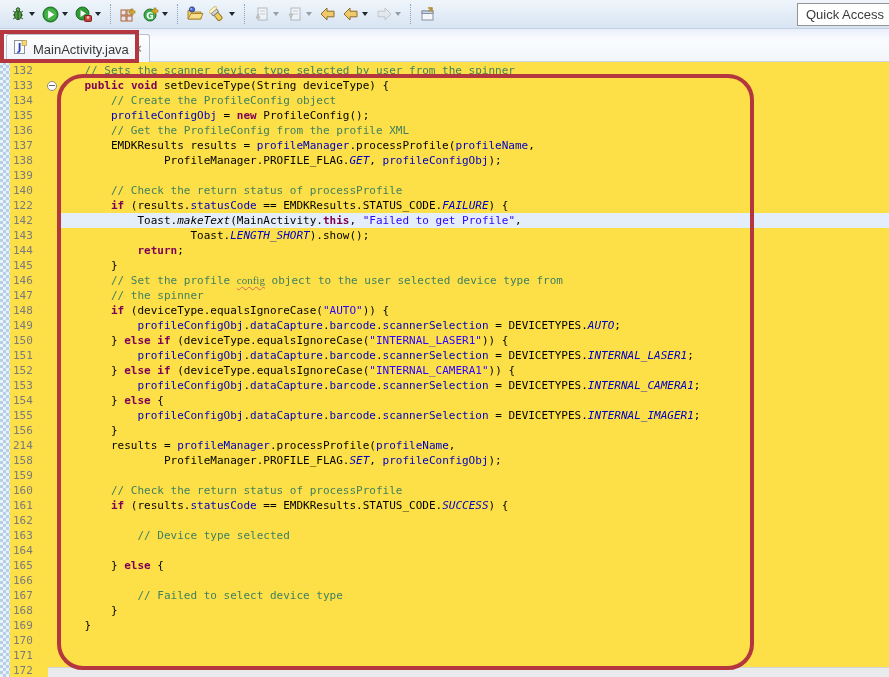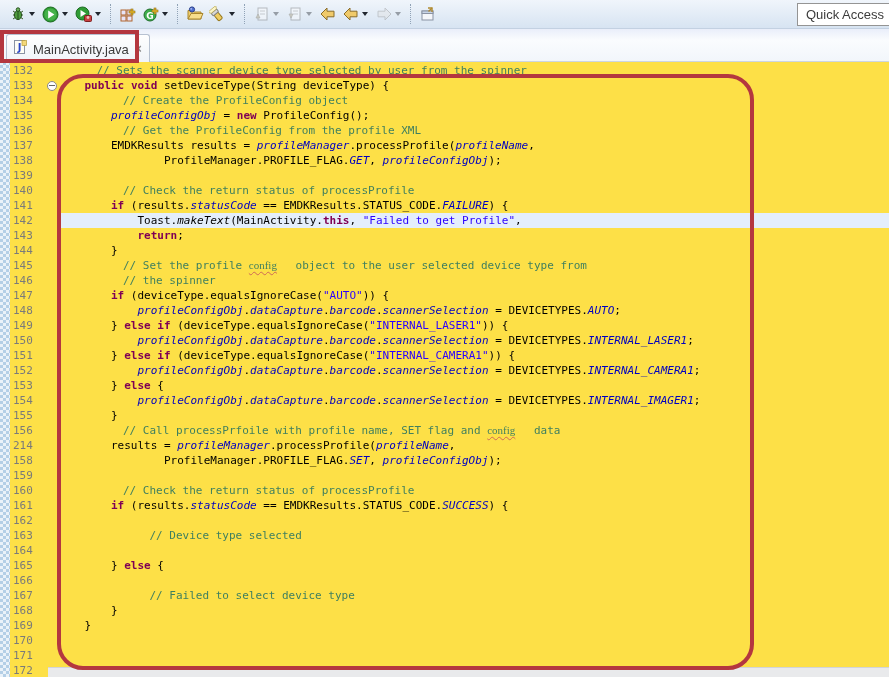--- a/index.html
+++ b/index.html
@@ -67,24 +67,24 @@
   .fold-marker::after{
     content:"";position:absolute;left:1px;top:3px;width:6px;height:1px;background:#666;
   }
   .code-pane{
     flex:1;padding-top:1px;position:relative;
     font:11px/15px "DejaVu Sans Mono",monospace;color:#000;
   }
   .row{height:15px;white-space:pre;}
   .row.hl{background:var(--highlight,#e4eefb);}
   .tok-p{color:#000;}
-  .tok-c{color:var(--comment,#3F7F5F);margin-left:12px;}
+  .tok-c{color:var(--comment,#3F7F5F);}
   .tok-k{color:var(--keyword,#7F0055);font-weight:bold;}
   .tok-s{color:var(--string,#2A00FF);}
-  .tok-f{color:var(--field,#0000C0);font-style:italic;}
+  .tok-f{color:var(--field,#0000C0);}
   .tok-sf{color:var(--field,#0000C0);font-style:italic;}
   .tok-sm{color:#000;font-style:italic;text-align:right;}
   .tok-cw{
     color:var(--comment,#3F7F5F);
     text-decoration:underline;text-decoration-style:wavy;
     text-decoration-color:#cf6a55;text-decoration-thickness:1px;text-underline-offset:2px;font-family:Liberation Serif, serif;
   }
   
   .ann-tab{
     position:absolute;left:0;top:30px;width:139px;height:33px;box-sizing:border-box;
@@ -254,21 +254,21 @@
   <div class="gutter">
       <div class="ln">132</div>
       <div class="ln">133</div>
       <div class="ln">134</div>
       <div class="ln">135</div>
       <div class="ln">136</div>
       <div class="ln">137</div>
       <div class="ln">138</div>
       <div class="ln">139</div>
       <div class="ln">140</div>
-      <div class="ln">141</div>
+      <div class="ln">122</div>
       <div class="ln">142</div>
       <div class="ln">143</div>
       <div class="ln">144</div>
       <div class="ln">145</div>
       <div class="ln">146</div>
       <div class="ln">147</div>
       <div class="ln">148</div>
       <div class="ln">149</div>
       <div class="ln">150</div>
       <div class="ln">151</div>
@@ -302,34 +302,34 @@
       <div class="row"><span class="tok-p">    </span><span class="tok-k">public</span><span class="tok-p"> </span><span class="tok-k">void</span><span class="tok-p"> setDeviceType(String deviceType) {</span></div>
       <div class="row"><span class="tok-p">        </span><span class="tok-c">// Create the ProfileConfig object</span></div>
       <div class="row"><span class="tok-p">        </span><span class="tok-f">profileConfigObj</span><span class="tok-p"> = </span><span class="tok-k">new</span><span class="tok-p"> ProfileConfig();</span></div>
       <div class="row"><span class="tok-p">        </span><span class="tok-c">// Get the ProfileConfig from the profile XML</span></div>
       <div class="row"><span class="tok-p">        </span><span class="tok-p">EMDKResults results = </span><span class="tok-f">profileManager</span><span class="tok-p">.processProfile(</span><span class="tok-f">profileName</span><span class="tok-p">,</span></div>
       <div class="row"><span class="tok-p">                </span><span class="tok-p">ProfileManager.PROFILE_FLAG.</span><span class="tok-sf">GET</span><span class="tok-p">, </span><span class="tok-f">profileConfigObj</span><span class="tok-p">);</span></div>
       <div class="row"></div>
       <div class="row"><span class="tok-p">        </span><span class="tok-c">// Check the return status of processProfile</span></div>
       <div class="row"><span class="tok-p">        </span><span class="tok-k">if</span><span class="tok-p"> (results.</span><span class="tok-f">statusCode</span><span class="tok-p"> == EMDKResults.STATUS_CODE.</span><span class="tok-sf">FAILURE</span><span class="tok-p">) {</span></div>
       <div class="row hl"><span class="tok-p">            </span><span class="tok-p">Toast.</span><span class="tok-sm">makeText</span><span class="tok-p">(MainActivity.</span><span class="tok-k">this</span><span class="tok-p">, </span><span class="tok-s">"Failed to get Profile"</span><span class="tok-p">,</span></div>
+      <div class="row"><span class="tok-p">                    </span><span class="tok-p">Toast.</span><span class="tok-sf">LENGTH_SHORT</span><span class="tok-p">).show();</span></div>
       <div class="row"><span class="tok-p">            </span><span class="tok-k">return</span><span class="tok-p">;</span></div>
       <div class="row"><span class="tok-p">        </span><span class="tok-p">}</span></div>
       <div class="row"><span class="tok-p">        </span><span class="tok-c">// Set the profile </span><span class="tok-cw">config</span><span class="tok-c"> object to the user selected device type from</span></div>
       <div class="row"><span class="tok-p">        </span><span class="tok-c">// the spinner</span></div>
       <div class="row"><span class="tok-p">        </span><span class="tok-k">if</span><span class="tok-p"> (deviceType.equalsIgnoreCase(</span><span class="tok-s">"AUTO"</span><span class="tok-p">)) {</span></div>
       <div class="row"><span class="tok-p">            </span><span class="tok-f">profileConfigObj</span><span class="tok-p">.</span><span class="tok-f">dataCapture</span><span class="tok-p">.</span><span class="tok-f">barcode</span><span class="tok-p">.</span><span class="tok-f">scannerSelection</span><span class="tok-p"> = DEVICETYPES.</span><span class="tok-sf">AUTO</span><span class="tok-p">;</span></div>
       <div class="row"><span class="tok-p">        </span><span class="tok-p">} </span><span class="tok-k">else</span><span class="tok-p"> </span><span class="tok-k">if</span><span class="tok-p"> (deviceType.equalsIgnoreCase(</span><span class="tok-s">"INTERNAL_LASER1"</span><span class="tok-p">)) {</span></div>
       <div class="row"><span class="tok-p">            </span><span class="tok-f">profileConfigObj</span><span class="tok-p">.</span><span class="tok-f">dataCapture</span><span class="tok-p">.</span><span class="tok-f">barcode</span><span class="tok-p">.</span><span class="tok-f">scannerSelection</span><span class="tok-p"> = DEVICETYPES.</span><span class="tok-sf">INTERNAL_LASER1</span><span class="tok-p">;</span></div>
       <div class="row"><span class="tok-p">        </span><span class="tok-p">} </span><span class="tok-k">else</span><span class="tok-p"> </span><span class="tok-k">if</span><span class="tok-p"> (deviceType.equalsIgnoreCase(</span><span class="tok-s">"INTERNAL_CAMERA1"</span><span class="tok-p">)) {</span></div>
       <div class="row"><span class="tok-p">            </span><span class="tok-f">profileConfigObj</span><span class="tok-p">.</span><span class="tok-f">dataCapture</span><span class="tok-p">.</span><span class="tok-f">barcode</span><span class="tok-p">.</span><span class="tok-f">scannerSelection</span><span class="tok-p"> = DEVICETYPES.</span><span class="tok-sf">INTERNAL_CAMERA1</span><span class="tok-p">;</span></div>
       <div class="row"><span class="tok-p">        </span><span class="tok-p">} </span><span class="tok-k">else</span><span class="tok-p"> {</span></div>
       <div class="row"><span class="tok-p">            </span><span class="tok-f">profileConfigObj</span><span class="tok-p">.</span><span class="tok-f">dataCapture</span><span class="tok-p">.</span><span class="tok-f">barcode</span><span class="tok-p">.</span><span class="tok-f">scannerSelection</span><span class="tok-p"> = DEVICETYPES.</span><span class="tok-sf">INTERNAL_IMAGER1</span><span class="tok-p">;</span></div>
       <div class="row"><span class="tok-p">        </span><span class="tok-p">}</span></div>
-      <div class="row"><span class="tok-p">        </span><span class="tok-c">// Call processPrfoile with profile name, SET flag and </span><span class="tok-cw">config</span><span class="tok-c"> data</span></div>
       <div class="row"><span class="tok-p">        </span><span class="tok-p">results = </span><span class="tok-f">profileManager</span><span class="tok-p">.processProfile(</span><span class="tok-f">profileName</span><span class="tok-p">,</span></div>
       <div class="row"><span class="tok-p">                </span><span class="tok-p">ProfileManager.PROFILE_FLAG.</span><span class="tok-sf">SET</span><span class="tok-p">, </span><span class="tok-f">profileConfigObj</span><span class="tok-p">);</span></div>
       <div class="row"></div>
       <div class="row"><span class="tok-p">        </span><span class="tok-c">// Check the return status of processProfile</span></div>
       <div class="row"><span class="tok-p">        </span><span class="tok-k">if</span><span class="tok-p"> (results.</span><span class="tok-f">statusCode</span><span class="tok-p"> == EMDKResults.STATUS_CODE.</span><span class="tok-sf">SUCCESS</span><span class="tok-p">) {</span></div>
       <div class="row"></div>
       <div class="row"><span class="tok-p">            </span><span class="tok-c">// Device type selected</span></div>
       <div class="row"></div>
       <div class="row"><span class="tok-p">        </span><span class="tok-p">} </span><span class="tok-k">else</span><span class="tok-p"> {</span></div>
       <div class="row"></div>

